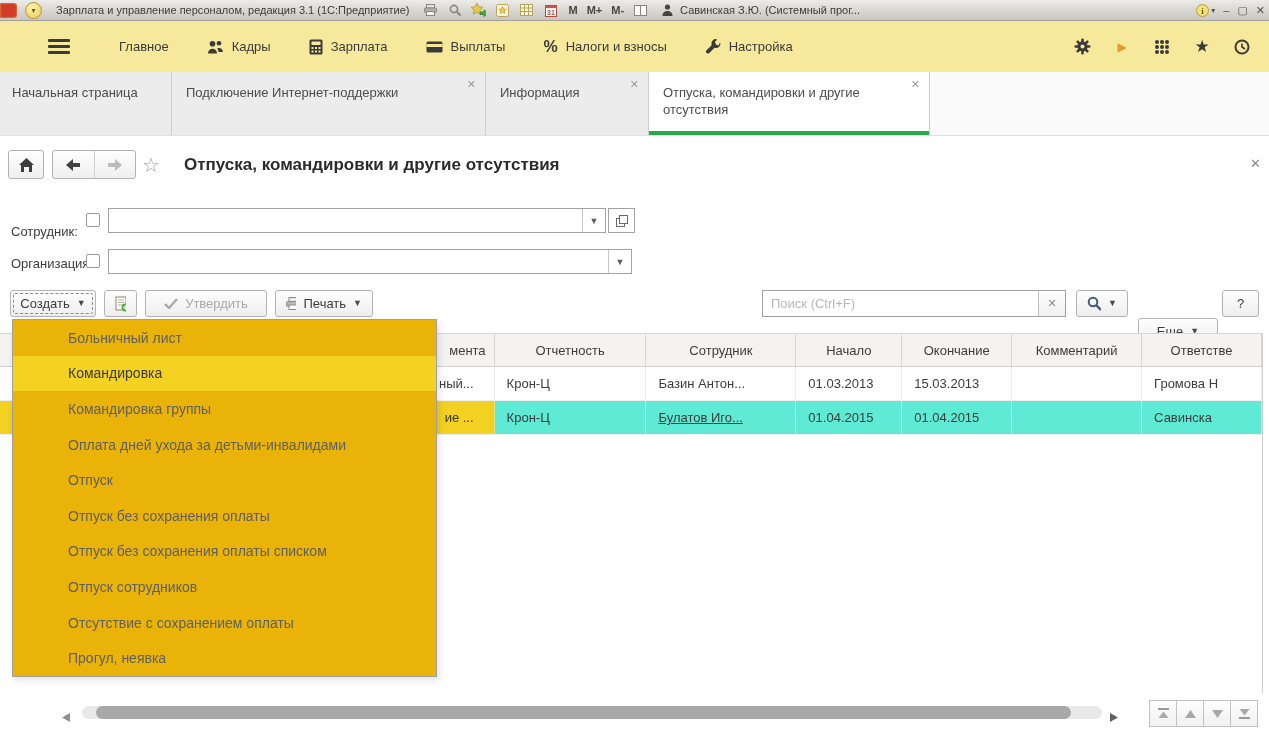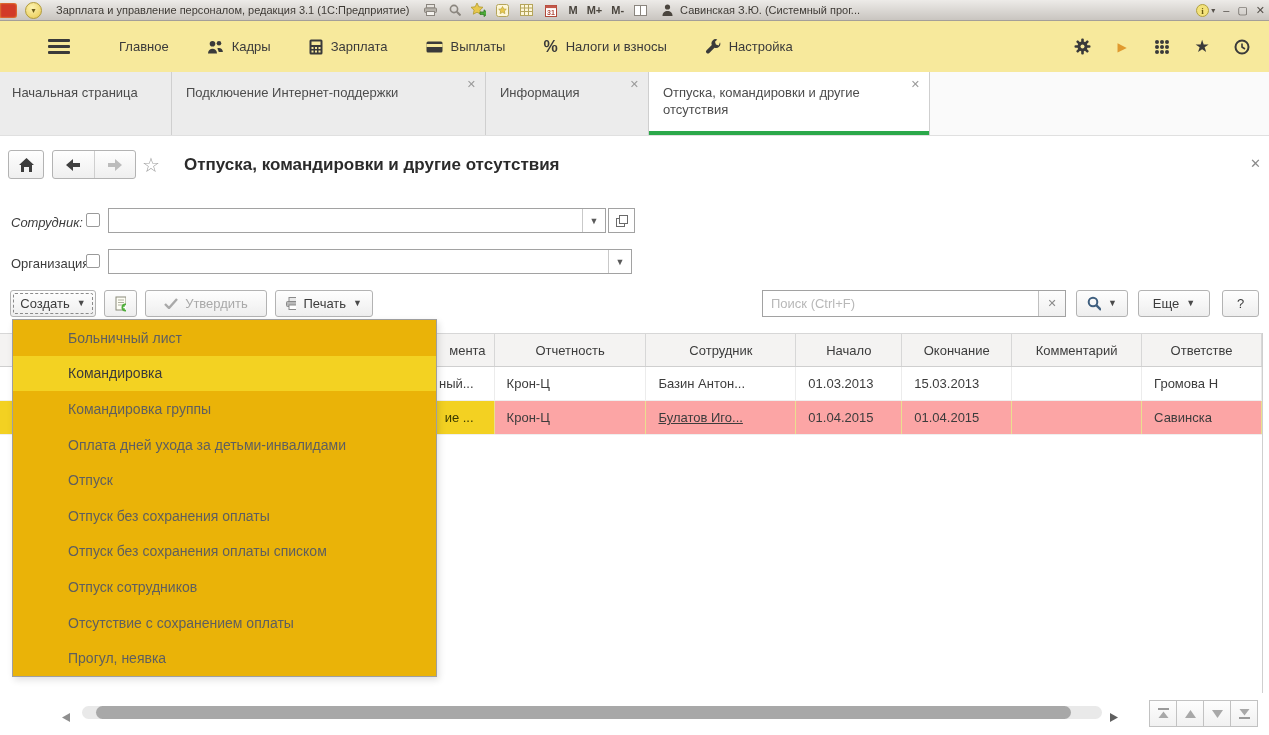--- a/index.html
+++ b/index.html
@@ -84,21 +84,21 @@
   
   .grid{position:absolute;left:0;top:333px;width:1263px;border-right:1px solid #cfcfcf;box-sizing:border-box;}
   .thead{display:flex;height:32px;border-top:1px solid #d7d7d7;border-bottom:1px solid #cfcfcf;background:#f4f3f2;}
   .th{box-sizing:border-box;border-right:1px solid #d7d7d7;display:flex;align-items:center;justify-content:center;
     font-size:13px;color:#3c3c3c;overflow:hidden;white-space:nowrap;}
   .th.c0{justify-content:flex-end;padding-right:8px;}
   .tr{display:flex;height:33px;border-bottom:1px solid #efefef;background:#fff;}
   .td{box-sizing:border-box;border-right:1px solid #ececec;display:flex;align-items:center;
     padding-left:12px;font-size:13px;color:#3c3c3c;overflow:hidden;white-space:nowrap;}
   .td.c0{justify-content:flex-end;padding-right:20px;padding-left:0;}
-  .tr.selected{background:#fca5a5;}
+  .tr.selected{background:#5eead4;}
   .tr.selected .td{border-right-color:#eadf8e;}
   .tr.selected .td.c0{background:#f3d122;color:#3a3a00;}
   
   .create-menu{position:absolute;left:12px;top:319px;width:425px;z-index:50;
     background:#eab308;border:1px solid #9f9f9f;box-sizing:border-box;margin:0;padding:0;list-style:none;
     box-shadow:2px 3px 7px rgba(0,0,0,0.12);}
   .create-menu li{height:35.6px;display:flex;align-items:center;padding-left:55px;
     font-size:14px;color:#5f5f5f;box-sizing:border-box;}
   .create-menu li.hl{background:#f3d222;color:#3a3a3a;}
   
@@ -322,21 +322,21 @@
   <span class="half">
     <svg width="16" height="12">
         <path d="M8 0l7 6-7 6V8H1V4h7z" fill="#bcbcbc"></path>
       </svg>
   </span>
 </div>
 <div class="hdr-star">☆</div>
 <div class="page-title">Отпуска, командировки и другие отсутствия</div>
 <div class="form-close">✕</div>
 
-<div class="filter-label" style="top:215px;font-style:italic;">Сотрудник:</div>
+<div class="filter-label" style="top:224px;">Сотрудник:</div>
 <div class="chk" style="left:86px;top:213px;"></div>
 <div class="combo" style="left:108px;top:208px;width:498px;">
   <input value="" style="">
   <span class="dd">▼</span>
 </div>
 <div class="open-btn" style="left:608px;top:208px;">
   <svg width="12" height="12">
       <rect x="0.5" y="3.5" width="8" height="8" fill="#fff" stroke="#6a6a6a"></rect>
       <rect x="3.5" y="0.5" width="8" height="8" fill="#fff" stroke="#6a6a6a"></rect>
     </svg>
@@ -383,21 +383,21 @@
   <input placeholder="Поиск (Ctrl+F)" style="">
   <span class="search-clear">✕</span>
 </div>
 <div class="tool-btn" style="left:1076px;width:52px;">
   <svg width="15" height="15">
       <circle cx="6" cy="6" r="4.3" fill="none" stroke="#3f5f7f" stroke-width="2"></circle>
       <line x1="9.2" y1="9.2" x2="14" y2="14" stroke="#3f5f7f" stroke-width="2.4"></line>
     </svg>
   <span class="caret">▼</span>
 </div>
-<div class="tool-btn" style="left:1138px;width:72px;">
+<div class="tool-btn" style="left:1138px;width:80px;margin-top:28px;">
   <span>Еще</span>
     <span class="caret">▼</span>
 </div>
 <div class="tool-btn" style="left:1222px;width:37px;">
   <span>?</span>
 </div>
 
 <div class="grid">
   <div class="thead" id="thead">
       <div class="th c0" style="width: 495px;">мента</div>

